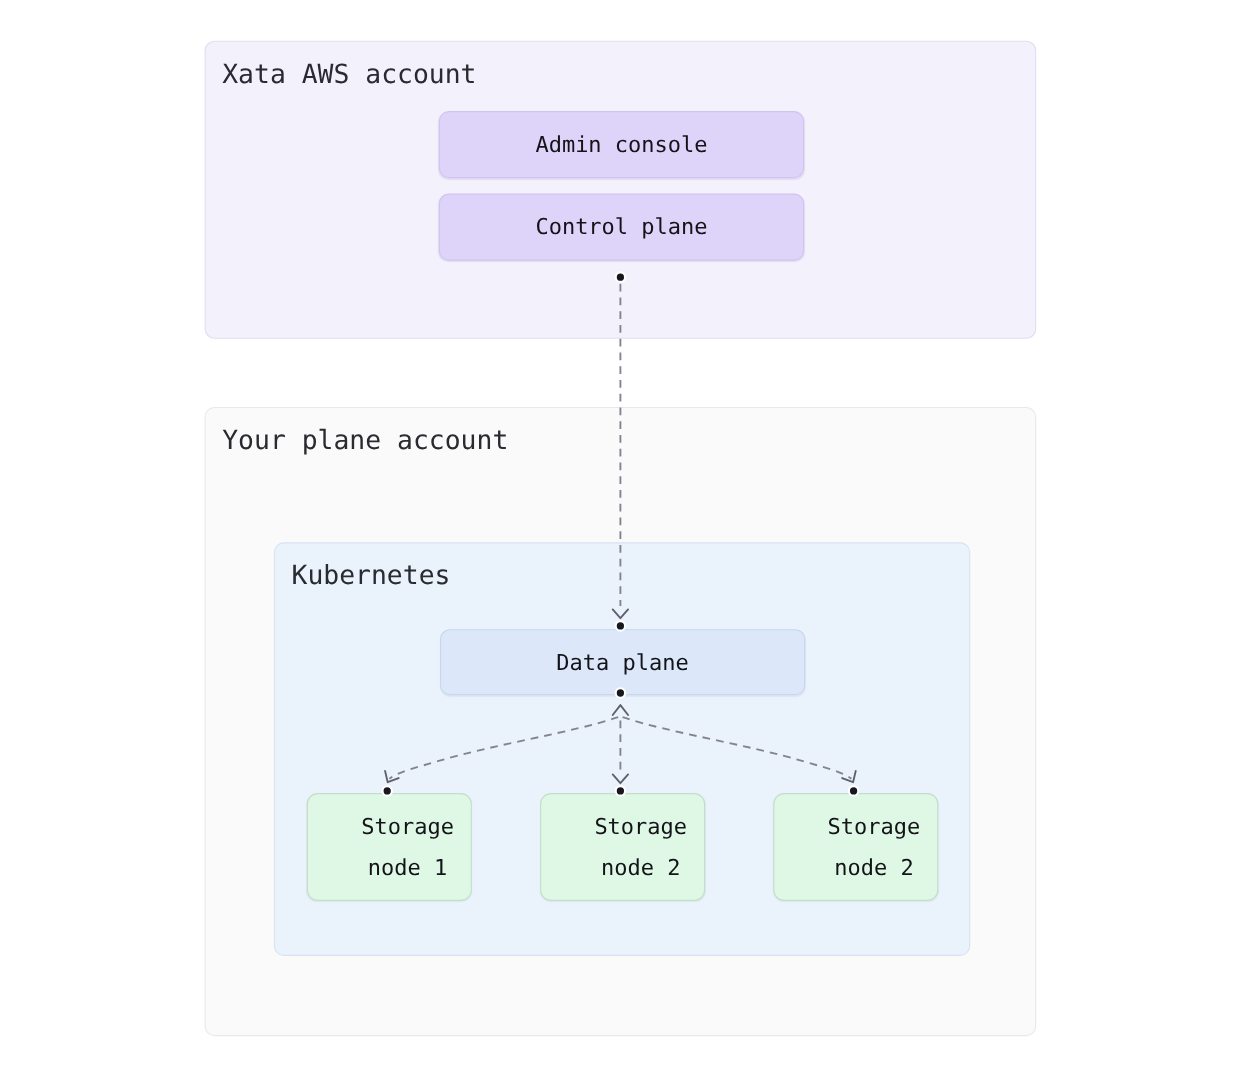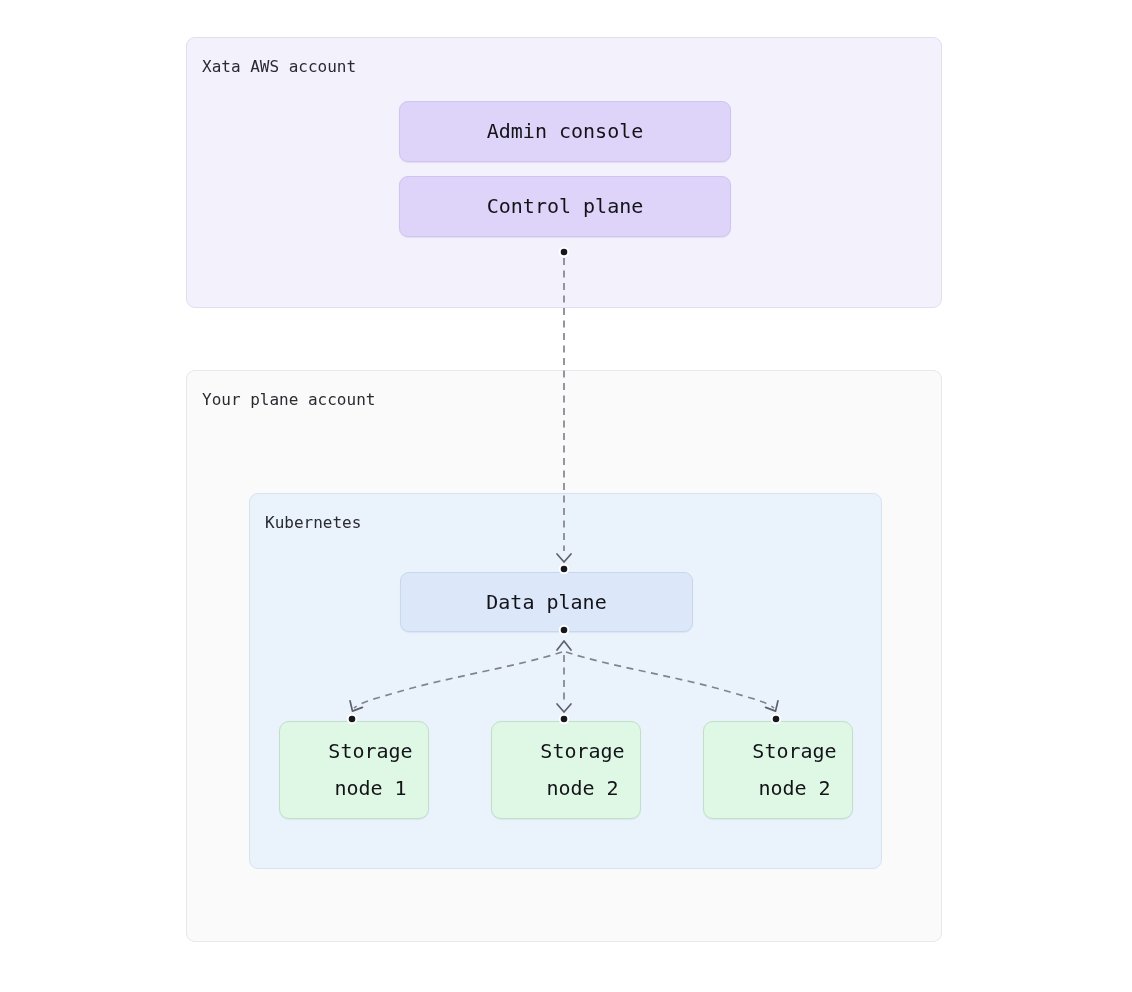--- a/index.html
+++ b/index.html
@@ -26,21 +26,21 @@
   .canvas{
     position:relative;
     width:1132px;height:992px;
     background:var(--canvas-bg);
     font-family:"DejaVu Sans Mono","Liberation Mono",monospace;
     overflow:hidden;
   }
   .container{position:absolute;border-radius:9px;box-sizing:border-box;}
   .container-title{
     position:absolute;left:15px;top:15px;
-    font-size:16px;line-height:28px;color:var(--title-text);
+    font-size:24px;line-height:28px;color:var(--title-text);
     white-space:nowrap;
   }
   .xata{
     left:186px;top:37px;width:756px;height:271px;
     background:var(--xata-container-bg);
     border:1px solid var(--xata-container-border);
   }
   .cloud{
     left:186px;top:370px;width:756px;height:572px;
     background:var(--cloud-container-bg);
@@ -60,21 +60,21 @@
   }
   .node.purple{
     width:332px;height:61px;left:212px;
     background:var(--purple-box-bg);
     border:1px solid var(--purple-box-border);
     box-shadow:0 1px 1px rgba(80,60,140,0.10);
   }
   .node.admin{top:63px;}
   .node.control{top:138px;}
   .node.dataplane{
-    width:293px;height:60px;left:150px;top:78px;
+    width:332px;height:60px;left:150px;top:78px;
     background:var(--data-plane-bg);
     border:1px solid var(--data-plane-border);
     box-shadow:0 1px 1px rgba(60,90,140,0.08);
   }
   .node.storage{
     width:150px;height:98px;top:227px;
     background:var(--storage-bg);
     border:1px solid var(--storage-border);
     border-radius:10px;
     box-shadow:0 1px 1px rgba(50,110,70,0.08);

